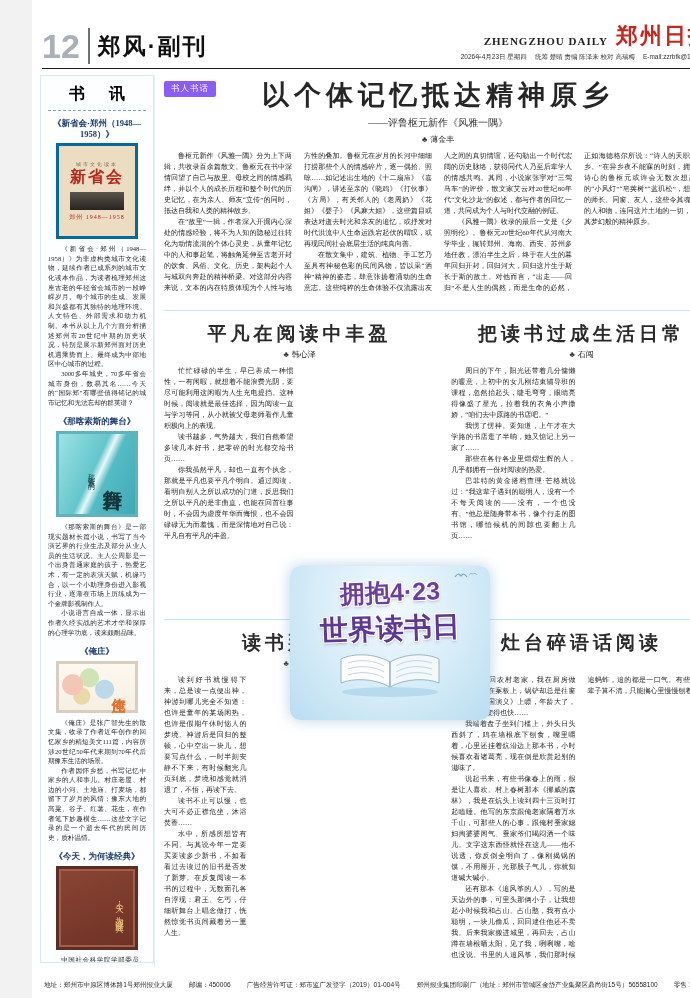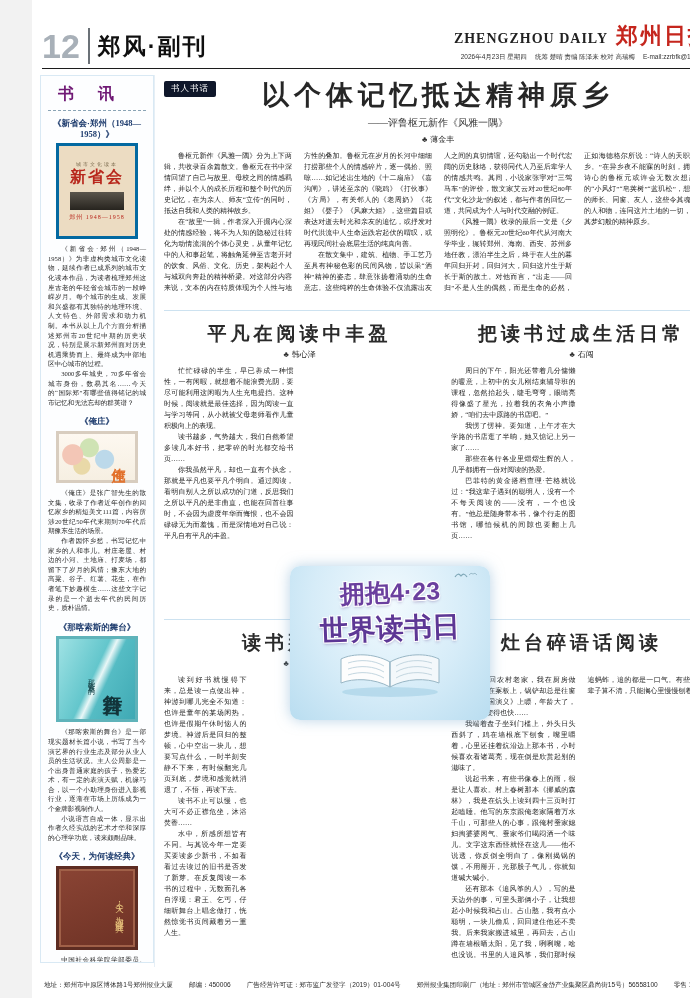--- a/index.html
+++ b/index.html
@@ -9,34 +9,34 @@
   .header{display:flex;justify-content:space-between;align-items:flex-end;
           margin:18px 10px 0 10px;height:46px;}
   .header-left{display:flex;align-items:center;gap:8px;}
   .page-num{font-family:"Liberation Sans",sans-serif;font-size:34px;font-weight:bold;
             color:#a8b0b8;line-height:1;}
   .head-vline{width:2px;height:36px;background:#6b7177;}
   .section-title{font-size:23px;font-weight:bold;color:#0f0f0f;letter-spacing:2px;
                  font-family:"Liberation Sans",sans-serif;}
   .header-right{text-align:right;padding-bottom:2px;}
   .logo-row{display:flex;align-items:flex-end;justify-content:flex-end;gap:8px;}
-  .paper-en{font-family:"Liberation Serif",serif;font-size:14px;font-weight:bold;
+  .paper-en{font-family:"Liberation Serif",serif;font-size:11px;font-weight:bold;
             letter-spacing:1px;color:#222;padding-bottom:4px;}
   .paper-cn{font-size:22px;font-weight:bold;color:#c5261d;
             letter-spacing:2px;font-family:"Liberation Serif",serif;}
   .date-row{font-size:6.5px;color:#333;margin-top:2px;display:flex;gap:8px;
             justify-content:flex-end;font-family:"Liberation Sans",sans-serif;}
   .head-rule{height:1px;background:#1c1c1c;margin:4px 10px 0 10px;}
   
   .content{display:flex;margin:6px 10px 0 8px;}
   
   .sidebar{width:114px;flex:none;border:1px solid #d9e9f4;background:#fdfeff;
            padding:6px 7px;box-sizing:border-box;height:888px;overflow:hidden;}
-  .shuxun-title{font-size:16px;font-weight:bold;letter-spacing:10px;
-                color:#701a75;padding:2px 0 5px 10px;}
+  .shuxun-title{text-align:center;font-size:16px;font-weight:bold;letter-spacing:10px;
+                color:#000000;padding:2px 0 5px 10px;}
   .shuxun-rule{border-top:1px dashed #8aa4b5;margin-bottom:7px;}
   .book{margin-bottom:9px;}
   .book-title{text-align:center;font-size:8.5px;font-weight:bold;color:#1e3c6e;
               margin:3px 0 4px;line-height:1.25;}
   .cover{margin:0 auto 5px;width:82px;box-sizing:border-box;border:3px solid #0369a1;
          display:flex;align-items:center;justify-content:center;position:relative;}
   .cover1{height:96px;background:#ecdcc2;flex-direction:column;}
   .cover1-top{font-size:5px;color:#7a6a4d;letter-spacing:2px;}
   .cover1-title{color:#b8271c;font-size:16px;font-weight:bold;letter-spacing:2px;}
   .cover1-strip{width:72%;height:18px;margin-top:4px;
@@ -55,21 +55,21 @@
           linear-gradient(#fdf8f0,#f6efe2);justify-content:flex-end;padding-right:8px;}
   .cover3-title{writing-mode:vertical-rl;color:#e2702a;font-size:14px;font-weight:bold;}
   .cover4{height:84px;border-color:#5d2c22;background:linear-gradient(160deg,#8a4434,#6e3225);
           justify-content:flex-end;padding:6px 9px;box-shadow:inset 0 0 0 2px #a06048;}
   .cover4-title{writing-mode:vertical-rl;color:#e8c47c;font-size:8.5px;letter-spacing:2px;}
   .book-desc p{margin:0;font-size:6.6px;line-height:9.6px;text-indent:2em;
                text-align:justify;color:#2a2a2a;}
   
   .main{flex:1;padding-left:9px;border-left:1px solid #e6eff6;min-width:0;}
   .art-head{position:relative;text-align:center;}
-  .tag{position:absolute;left:0;top:4px;background:#0f172a;color:#fff;font-size:8.5px;
+  .tag{position:absolute;left:0;top:4px;background:#8b5cf6;color:#fff;font-size:8.5px;
        padding:2px 7px;border-radius:2px;letter-spacing:1px;
        font-family:"Liberation Sans",sans-serif;}
   .h-main{font-size:27px;font-weight:600;letter-spacing:5px;color:#262626;margin:2px 0 3px;}
   .h-sub{font-size:10px;color:#333;margin-bottom:4px;}
   .byline{font-size:8px;color:#222;margin-bottom:6px;}
   .suit{font-size:8px;color:#333;margin-right:3px;}
   .body-cols{column-gap:12px;column-fill:auto;}
   .body-cols p{margin:0;font-size:7px;line-height:11px;text-indent:2em;
                text-align:justify;color:#242424;}
   .cols-main{columns:4;height:152px;}
@@ -141,39 +141,39 @@
           <span class="cover1-strip"></span>
           <span class="cover1-years">郑州 1948—1958</span>
         </div>
         <div class="book-desc">
             <p>《新省会·郑州（1948—1958）》为非虚构类城市文化读物，延续作者已成系列的城市文化读本作品，为读者梳理郑州这座古老的年轻省会城市的一段峥嵘岁月。每个城市的生成、发展和兴盛都有其独特的地理环境、人文特色、外部需求和动力机制。本书从以上几个方面分析描述郑州市20世纪中期的历史状况，特别是展示新郑州面对历史机遇乘势而上、最终成为中部地区中心城市的过程。</p>
             <p>3000多年城史，70多年省会城市身份，数易其名……今天的“国际郑”有哪些值得铭记的城市记忆和无法忘却的群英谱？</p>
           </div>
       </div>
 
       <div class="book">
-        <div class="book-title">《俺庄》</div>
-        <div class="cover cover3">
-          <span class="cover3-title">俺庄</span>
-        </div>
-        <div class="book-desc">
-            <p>《俺庄》是张广智先生的散文集，收录了作者近年创作的回忆家乡的精短美文111篇，内容所涉20世纪50年代末期到70年代后期豫东生活的场景。</p>
-            <p>作者因怀乡愁，书写记忆中家乡的人和事儿。村庄老屋、村边的小河、土地庙、打麦场，都留下了岁月的风情；豫东大地的高粱、谷子、红薯、花生，在作者笔下妙趣横生……这些文字记录的是一个逝去年代的民间历史，质朴温情。</p>
-          </div>
-      </div>
-
-      <div class="book">
         <div class="book-title">《那喀索斯的舞台》</div>
         <div class="cover cover2">
           <span class="cover2-small">那喀索斯的</span>
           <span class="cover2-big">舞台</span>
         </div>
         <div class="book-desc">
             <p>《那喀索斯的舞台》是一部现实题材长篇小说，书写了当今演艺界的行业生态及部分从业人员的生活状况。主人公周影是一个出身普通家庭的孩子，热爱艺术，有一定的表演天赋，机缘巧合，以一个小助理身份进入影视行业，逐渐在市场上历练成为一个金牌影视制作人。</p>
             <p>小说语言自成一体，显示出作者久经实战的艺术才华和深厚的心理学功底，读来颇耐品味。</p>
+          </div>
+      </div>
+
+      <div class="book">
+        <div class="book-title">《俺庄》</div>
+        <div class="cover cover3">
+          <span class="cover3-title">俺庄</span>
+        </div>
+        <div class="book-desc">
+            <p>《俺庄》是张广智先生的散文集，收录了作者近年创作的回忆家乡的精短美文111篇，内容所涉20世纪50年代末期到70年代后期豫东生活的场景。</p>
+            <p>作者因怀乡愁，书写记忆中家乡的人和事儿。村庄老屋、村边的小河、土地庙、打麦场，都留下了岁月的风情；豫东大地的高粱、谷子、红薯、花生，在作者笔下妙趣横生……这些文字记录的是一个逝去年代的民间历史，质朴温情。</p>
           </div>
       </div>
 
       <div class="book">
         <div class="book-title">《今天，为何读经典》</div>
         <div class="cover cover4">
           <span class="cover4-title">今天，为何读经典</span>
         </div>
         <div class="book-desc">
             <p>中国社会科学院学部委员、古典文学名家刘跃进先生的学术随笔集《今天，为何读经典》，作为中州古籍出版社近期着力打造的“鹿鸣”人文品牌推出的第二部作品，以“重读经典”为核心，直面新时代“为何读经典”的时代之问。</p>

